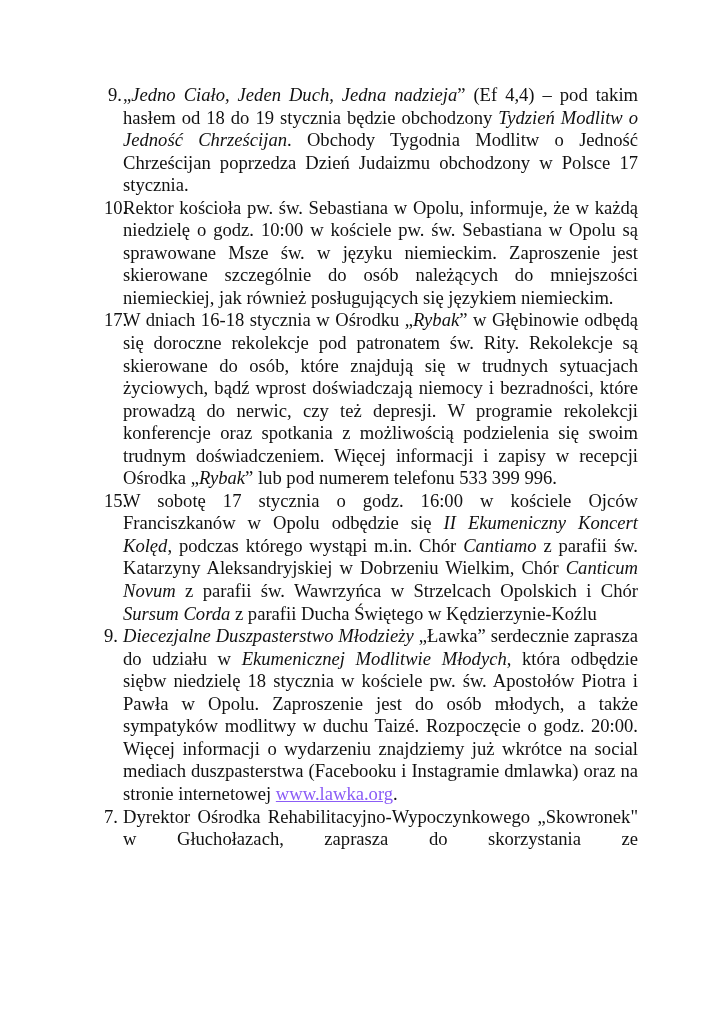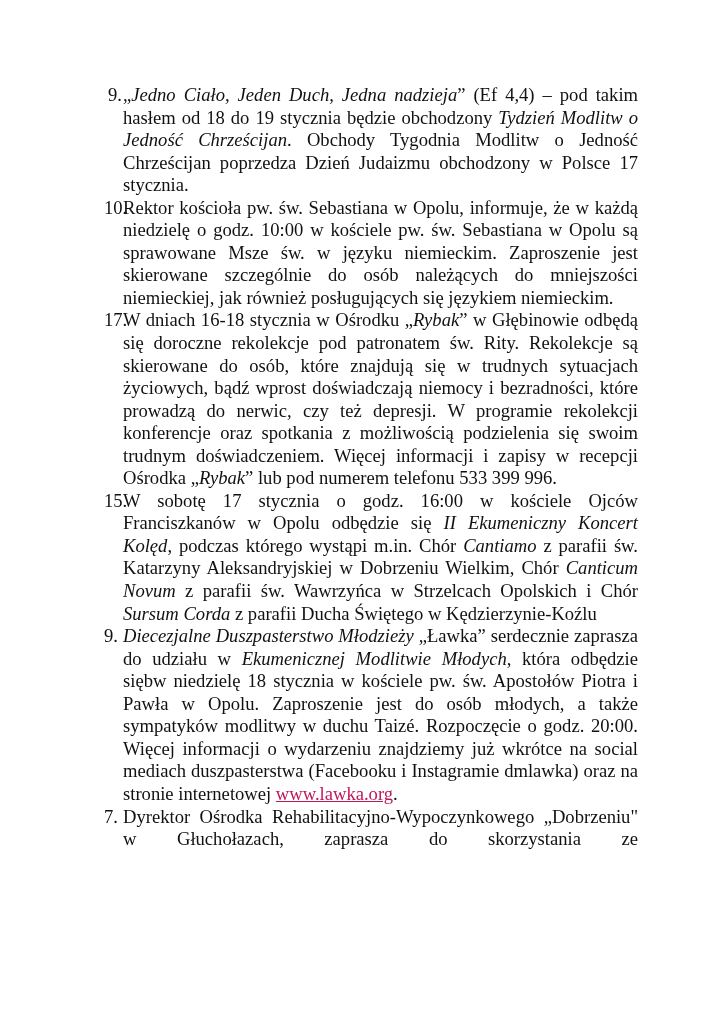--- a/index.html
+++ b/index.html
@@ -29,21 +29,21 @@
     margin: 0;
   }
   .num {
     position: absolute;
     left: 0;
     top: 0;
   }
   .num.single { left: 4px; }
   .body { display: block; }
   i { }
-  a.link { color: #be185d; text-decoration: underline; }
+  a.link { color: #8b5cf6; text-decoration: underline; }
   .last-line-fill { text-align-last: justify; }
 </style>
 </head>
 <body>
 
 <div class="page">
   <ol class="list">
 
     <li class="item">
       <span class="num single">9.</span>
@@ -65,17 +65,17 @@
       <span class="body"><span>W sobotę 17 stycznia o godz. 16:00 w kościele Ojców Franciszkanów w Opolu odbędzie się </span><i>II Ekumeniczny Koncert Kolęd</i><span>, podczas którego wystąpi m.in. Chór </span><i>Cantiamo</i><span> z parafii św. Katarzyny Aleksandryjskiej w Dobrzeniu Wielkim, Chór </span><i>Canticum Novum</i><span> z parafii św. Wawrzyńca w Strzelcach Opolskich i Chór </span><i>Sursum Corda</i><span> z parafii Ducha Świętego w Kędzierzynie-Koźlu</span></span>
     </li>
 
     <li class="item">
       <span class="num">9.</span>
       <span class="body"><i>Diecezjalne Duszpasterstwo Młodzieży</i><span> „Ławka” serdecznie zaprasza do udziału w </span><i>Ekumenicznej Modlitwie Młodych</i><span>, która odbędzie siębw niedzielę 18 stycznia w kościele pw. św. Apostołów Piotra i Pawła w Opolu. Zaproszenie jest do osób młodych, a także sympatyków modlitwy w duchu Taizé. Rozpoczęcie o godz. 20:00. Więcej informacji o wydarzeniu znajdziemy już wkrótce na social mediach duszpasterstwa (Facebooku i Instagramie dmlawka) oraz na stronie internetowej </span><a class="link">www.lawka.org</a><span>.</span></span>
     </li>
 
     <li class="item last-line-fill">
       <span class="num">7.</span>
-      <span class="body"><span>Dyrektor Ośrodka Rehabilitacyjno-Wypoczynkowego „Dobrzeniu" w Głuchołazach, zaprasza do skorzystania ze</span></span>
+      <span class="body"><span>Dyrektor Ośrodka Rehabilitacyjno-Wypoczynkowego „Skowronek" w Głuchołazach, zaprasza do skorzystania ze</span></span>
     </li>
 
   </ol>
 </div>
 
 </body></html>

